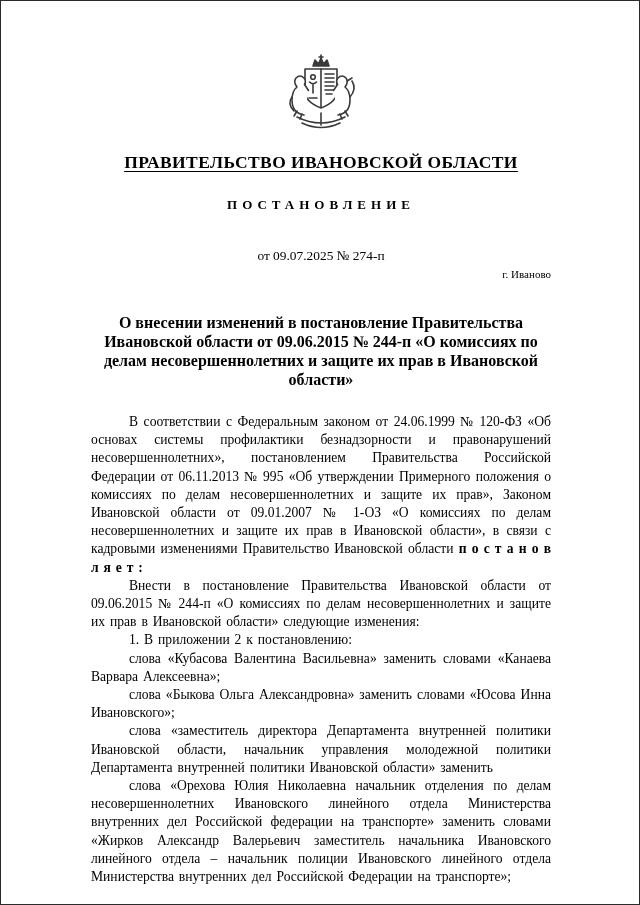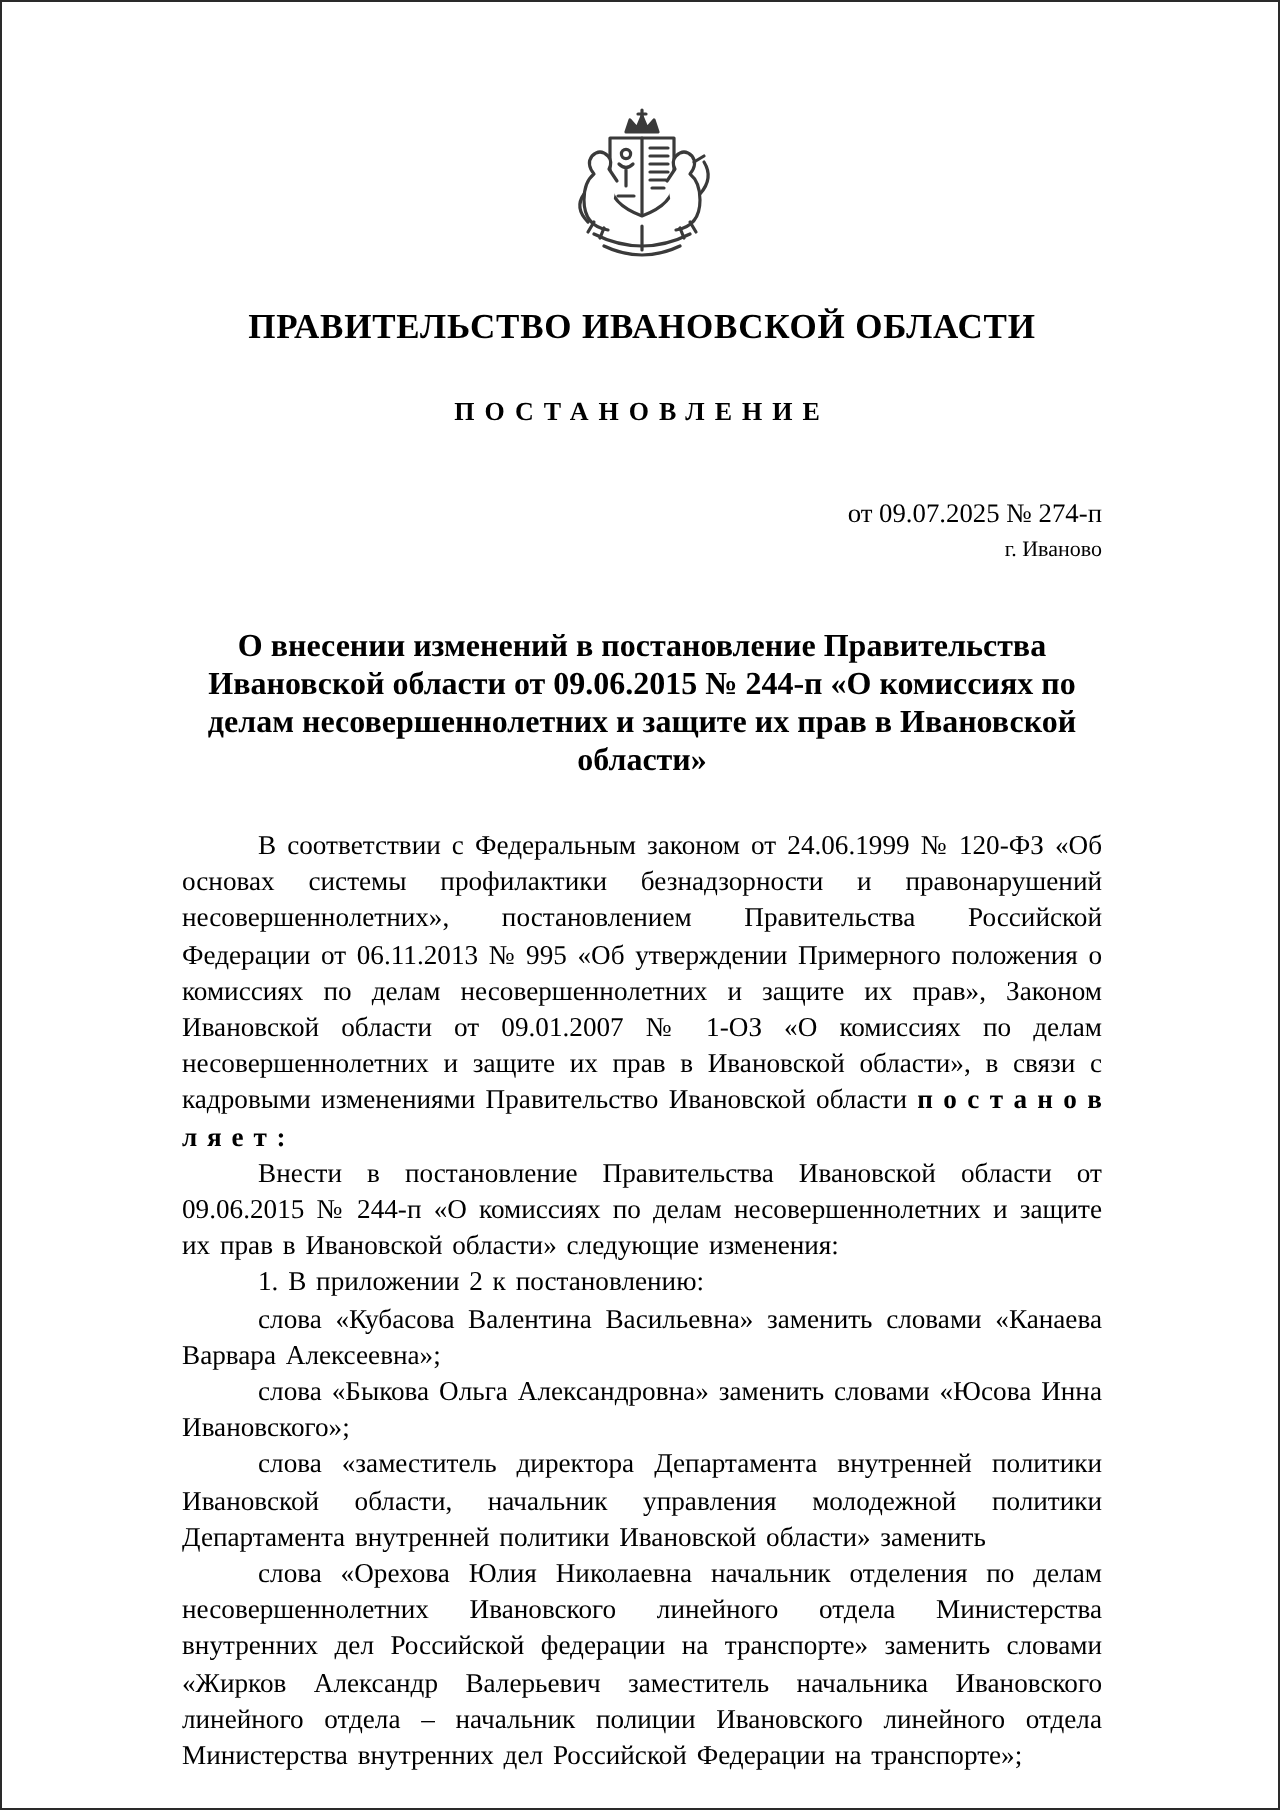--- a/index.html
+++ b/index.html
@@ -25,33 +25,34 @@
     margin-bottom: 12px;
   }
   .org-name {
     text-align: center;
     font-weight: bold;
     font-size: 17.5px;
     letter-spacing: 0.4px;
     line-height: 22px;
   }
   .org-name .u {
+    text-decoration: underline;
     text-underline-offset: 3px;
     text-align: right;
   }
   .doc-type {
     text-align: center;
     font-weight: bold;
     font-size: 13px;
     letter-spacing: 5px;
     margin-top: 22px;
     line-height: 20px;
   }
   .date-line {
-    text-align: right;
+    text-align: center;
     font-size: 13.4px;
     margin-top: 32px;
     line-height: 18px;
   }
   .city-line {
     text-align: right;
     font-size: 11px;
     line-height: 18px;
   }
   .doc-title {

